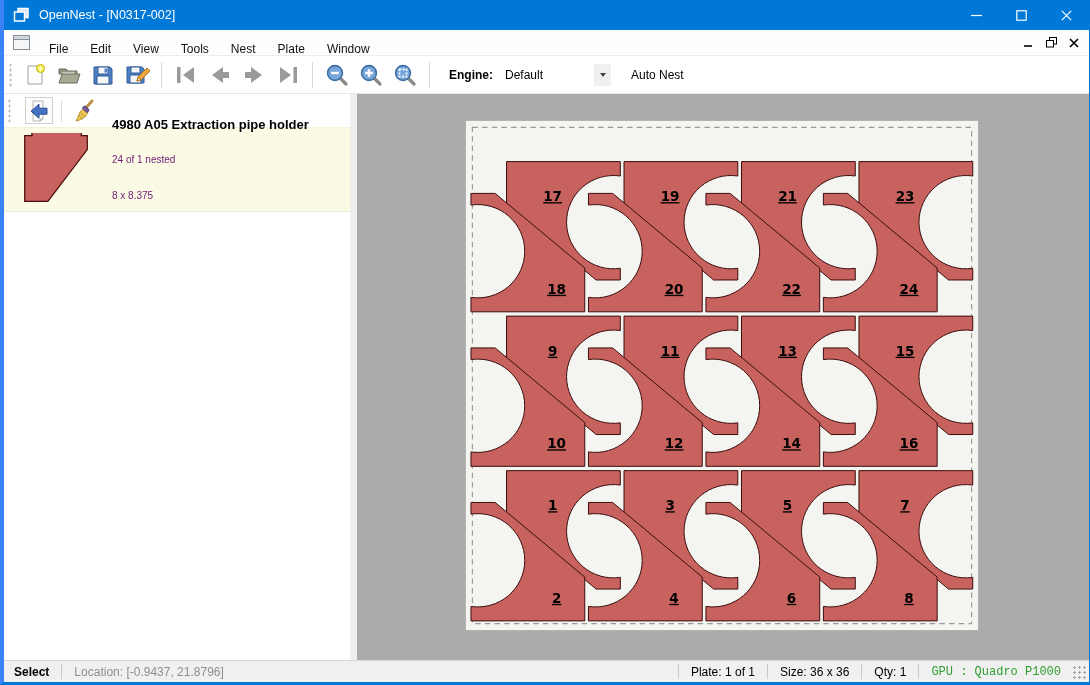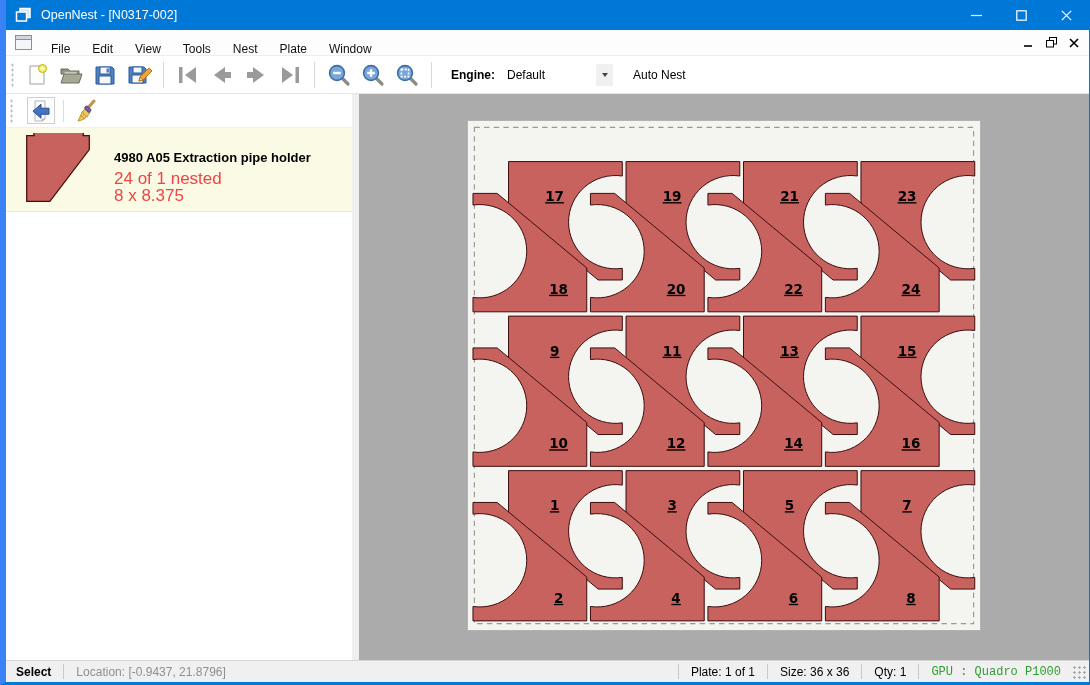--- a/index.html
+++ b/index.html
@@ -1,19 +1,19 @@
 <!DOCTYPE html>
 <html><head>
 <meta charset="utf-8">
 <style>
   * { margin:0; padding:0; box-sizing:border-box; }
   html,body { width:1090px; height:685px; overflow:hidden; }
   body { font-family:"Liberation Sans","DejaVu Sans",sans-serif; font-size:12px; background:#fff; }
 
-  .window { width:1090px; height:685px; border-left:6px solid #3b82f6; border-right:1px solid #0078d7;
+  .window { width:1090px; height:685px; border-left:4px solid #3b82f6; border-right:1px solid #0078d7;
             border-bottom:3px solid #0078d7; display:flex; flex-direction:column; background:#fff; }
 
   
   .titlebar { height:30px; background:#0078d7; display:flex; align-items:center; flex:0 0 auto; }
   .titlebar .appicon { margin-left:9px; width:17px; height:16px; }
   .titlebar .title { color:#fff; font-size:12.5px; margin-left:9px; flex:1; }
   .caption-btns { display:flex; height:30px; }
   .caption-btn { width:45px; height:30px; display:flex; align-items:center; justify-content:center; }
   .caption-btn svg { display:block; }
 
@@ -47,21 +47,21 @@
   .panel-toolbar { height:33px; display:flex; align-items:center; background:#fff; }
   .pt-btn { width:28px; height:27px; display:flex; align-items:center; justify-content:center; }
   .pt-btn.first { border:1px solid #cfcfcf; background:#fdfdfd; margin-left:8px; }
   .pt-sep { width:1px; height:22px; background:#dcdcdc; margin:0 8px; }
 
   .drawing-item { background:#fbfbe5; border-top:1px solid #f3f3df; border-bottom:1px solid #ececd8;
                   display:flex; padding:7px 10px 7px 14px; height:85px;align-items:flex-end; }
   .thumb { width:76px; height:71px; flex:0 0 auto; }
   .di-text { margin-left:18px; padding-top:1px; }
   .di-title { font-size:13px; font-weight:bold; color:#000; margin-bottom:5px; }
-  .di-line { font-size:17px; color:#ef4444; line-height:17px; }
+  .di-line { font-size:10px; color:#701a75; line-height:17px;margin-top:19px; }
   .panel-rest { flex:1; background:#fff; }
 
   .splitter { width:7px; background:#efefef; }
 
   .canvas { flex:1; background:#ababab; position:relative; overflow:hidden; }
   .plate { position:absolute; left:108px; top:26px; width:514px; height:511px; background:#f4f4f1;
            border:1px solid #b3b3b3; }
   .plate svg { display:block; width:100%; height:100%; }
   .part-num { font-family:"DejaVu Sans","Liberation Sans",sans-serif; font-weight:bold; font-size:0.95px;
               fill:#000; text-decoration:underline; }

